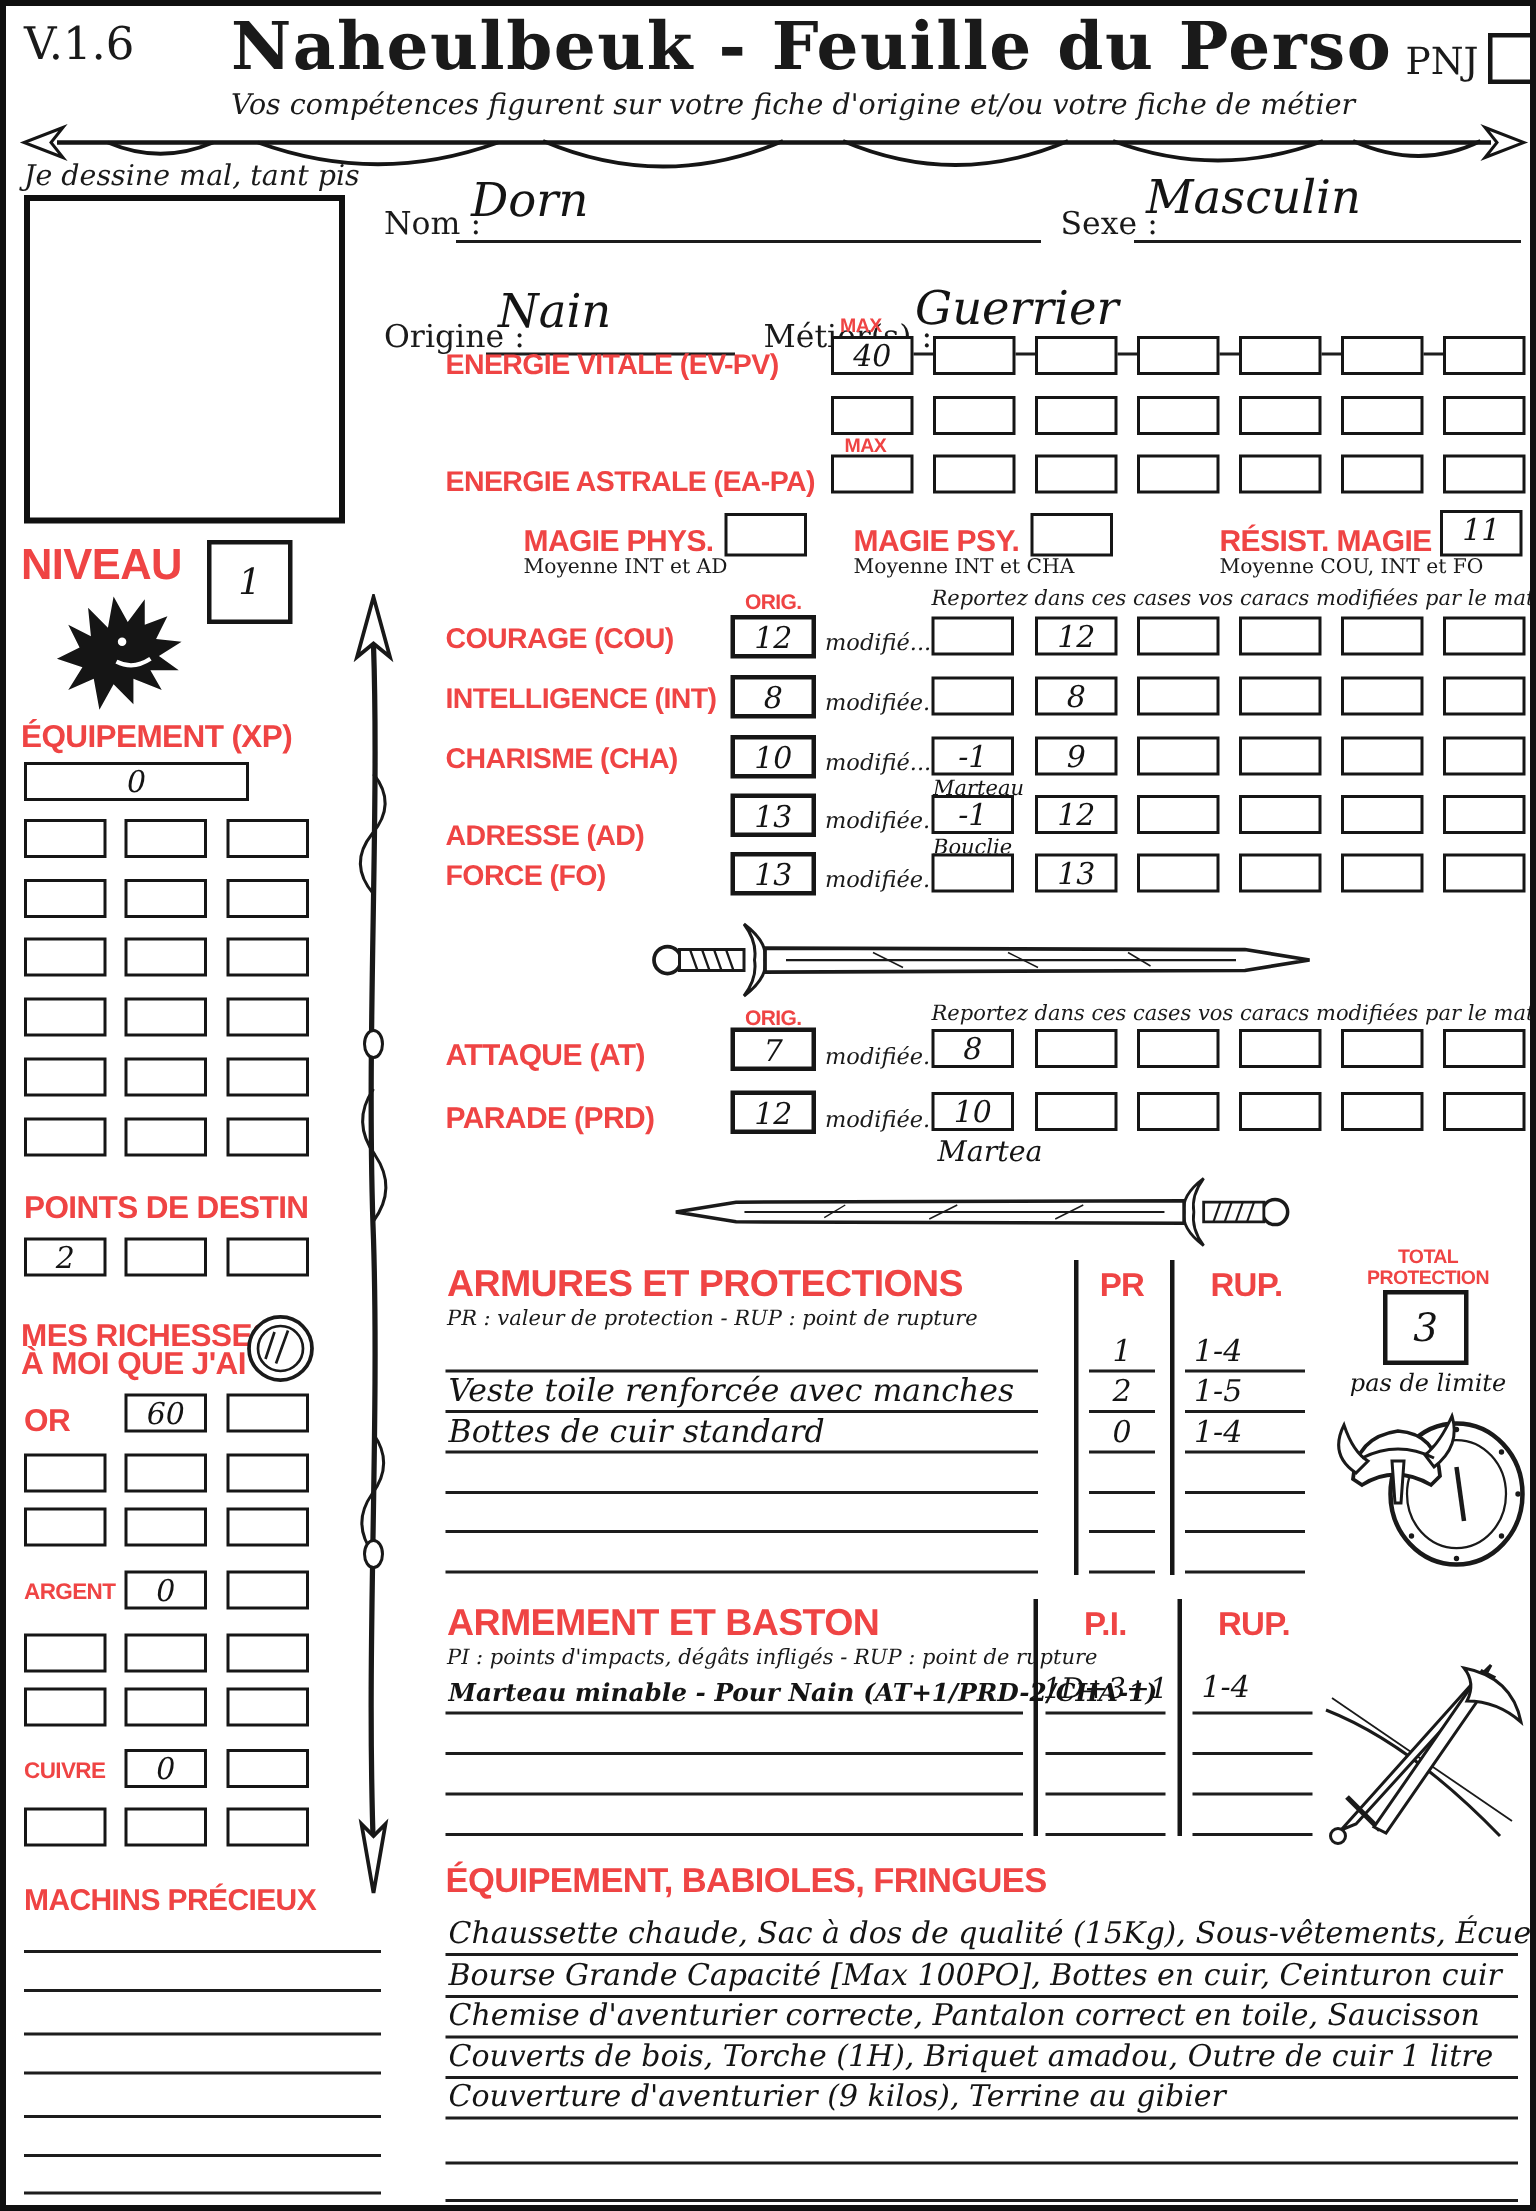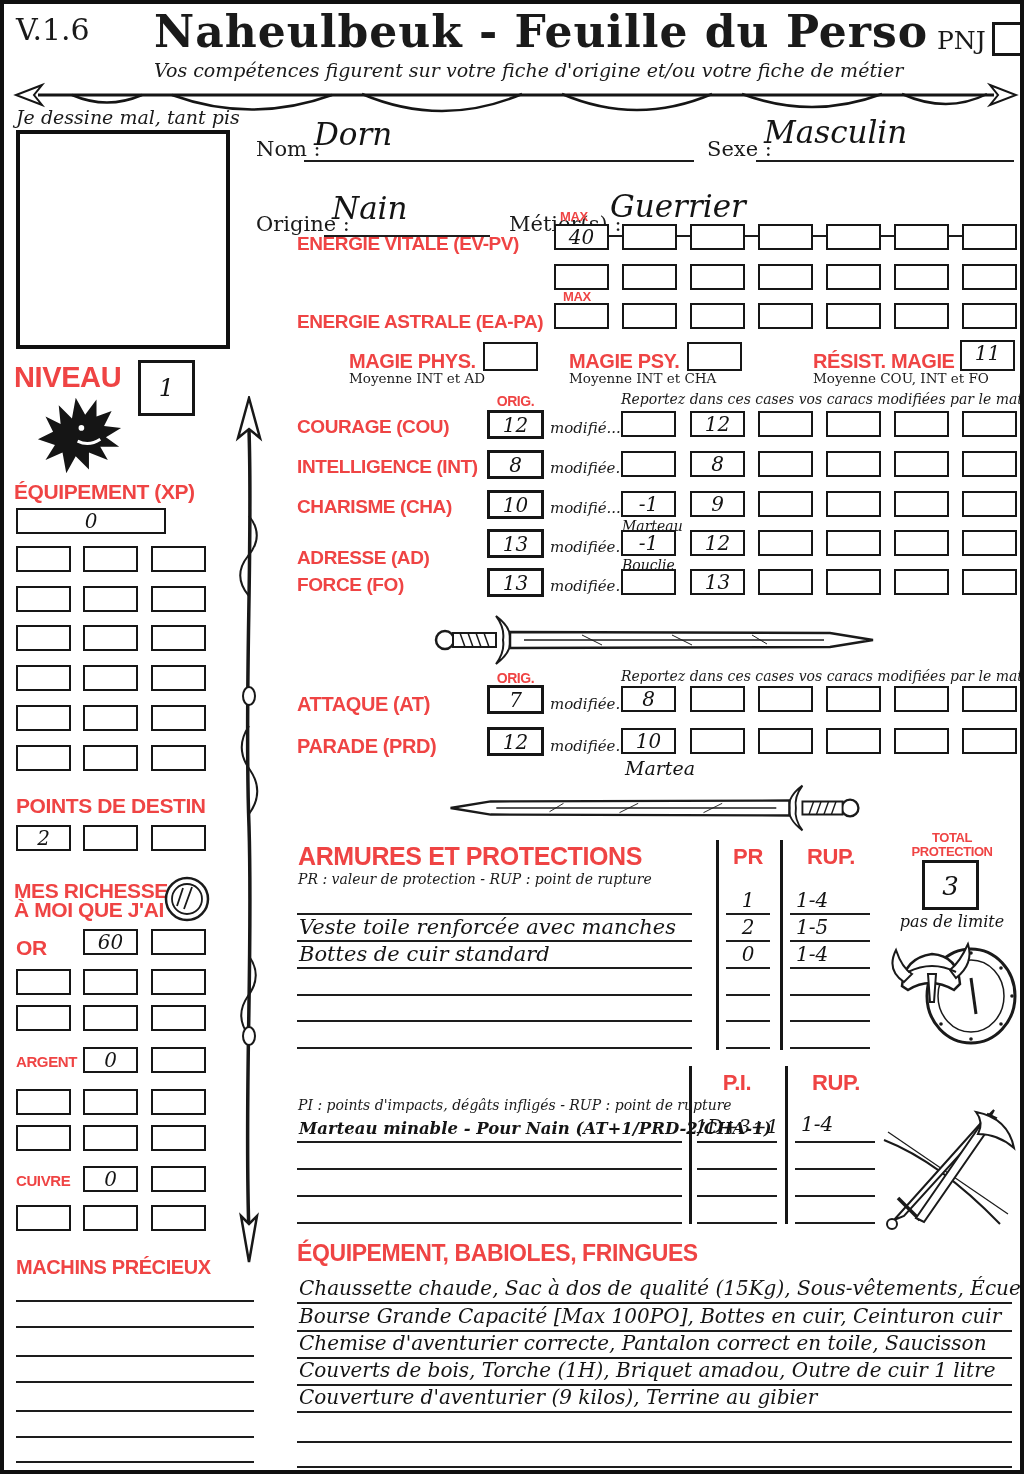--- a/index.html
+++ b/index.html
@@ -258,20 +258,21 @@
           <circle cx="53" cy="36" r="1.8"></circle>
       </g>
       <path d="M14,54 Q16,26 44,22 Q70,24 72,52 L66,58 Q42,44 20,58 Z" fill="#fff" stroke="#1a1a1a" stroke-width="2.5"></path>
       <path d="M16,50 Q-2,38 8,18 Q14,36 24,42 Z" fill="#fff" stroke="#1a1a1a" stroke-width="2"></path>
       <path d="M68,46 Q86,32 80,12 Q72,30 62,38 Z" fill="#fff" stroke="#1a1a1a" stroke-width="2"></path>
       <path d="M40,42 L48,42 L46,70 L42,70 Z" fill="#fff" stroke="#1a1a1a" stroke-width="2"></path>
       <path d="M20,40 Q44,28 68,40" fill="none" stroke="#1a1a1a" stroke-width="2"></path>
     </svg>
   </div>
 
+  <div class="hd" style="left:294px;top:1064px;font-size:25px;">ARMEMENT ET BASTON</div>
   <div class="sf it" style="left:294px;top:1093px;font-size:14px;">PI : points d'impacts, dégâts infligés - RUP : point de rupture</div>
   <div class="vln" style="left:685px;top:1062px;height:158px;"></div>
   <div class="vln" style="left:781px;top:1062px;height:158px;"></div>
   <div class="hd ctr" style="left:685px;top:1066px;width:96px;font-size:22px;">P.I.</div>
   <div class="hd ctr" style="left:787px;top:1066px;width:90px;font-size:22px;">RUP.</div>
 
   <div class="hw" style="left:295px;top:1115px;font-size:16.5px;font-weight:bold;">Marteau minable - Pour Nain (AT+1/PRD-2/CHA-1)</div>
   <div class="ln" style="left:293px;top:1137px;width:385px;"></div>
   <div class="hw ctr" style="left:689px;top:1111px;width:88px;font-size:19px;">1D+3+1</div>
   <div class="ln" style="left:693px;top:1137px;width:80px;"></div>

